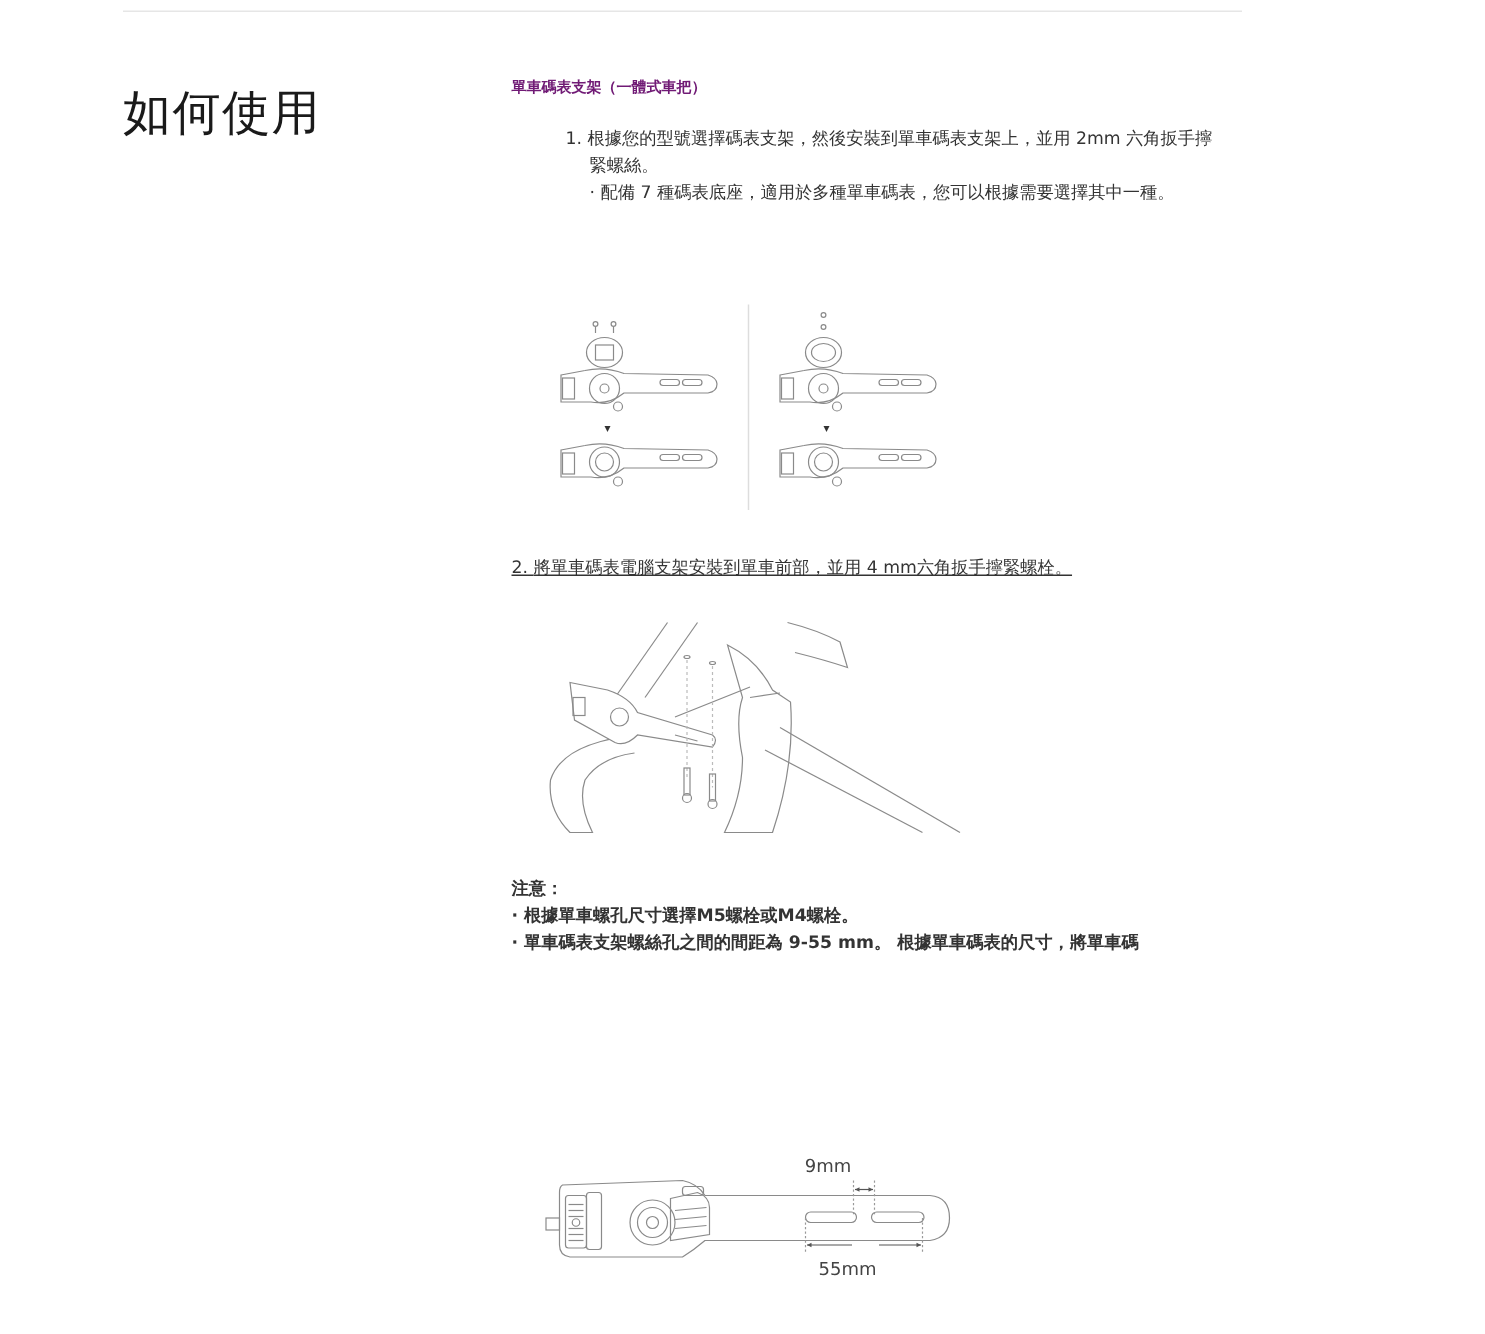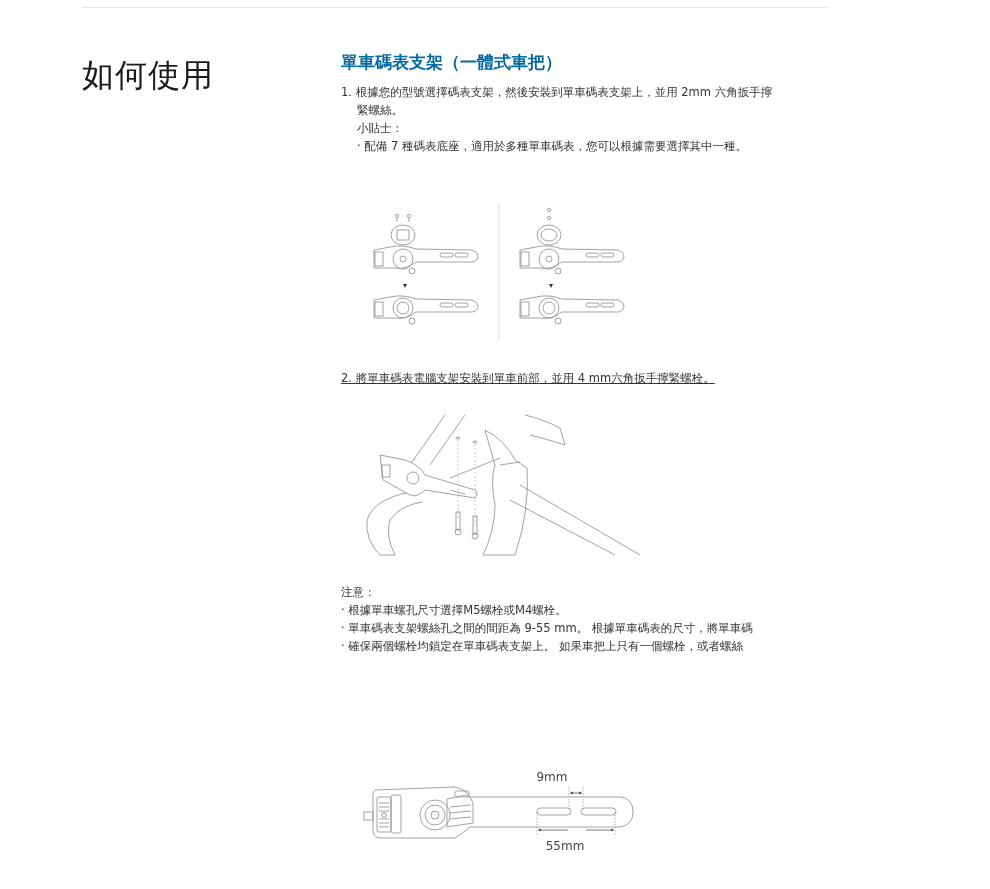--- a/index.html
+++ b/index.html
@@ -2,60 +2,58 @@
 <html><head>
   <meta charset="utf-8">
   <style>
     html, body { margin: 0; padding: 0; background: #ffffff; }
     body { width: 990px; height: 889px; position: relative; overflow: hidden;
       font-family: "DejaVu Sans", "Liberation Sans", sans-serif; color: #333333; }
     .top-rule { position: absolute; left: 82px; top: 7px; width: 746px; height: 1px; background: #e6e6e6; }
     .section-title { position: absolute; left: 82px; top: 54px; margin: 0;
       font-size: 32px; font-weight: normal; color: #1a1a1a; letter-spacing: 1px; }
     .content { position: absolute; left: 341px; top: 0; width: 470px; }
-    .sub-title { position: absolute; left: 0; top: 51px; font-size: 17px; font-weight: bold; color: #0369a1; white-space: nowrap; }
+    .sub-title { position: absolute; left: 0; top: 51px; font-size: 10px; font-weight: bold; color: #701a75; white-space: nowrap; }
     .para { position: absolute; left: 0; font-size: 11.5px; line-height: 18px; color: #333; }
     .step { white-space: nowrap; }
     .indent { padding-left: 16px; }
     .note-line { white-space: nowrap; }
     svg { position: absolute; overflow: visible; }
     .diag-line { stroke: #8a8a8a; fill: none; stroke-width: 0.8; }
     .diag-fill { stroke: #8a8a8a; fill: #ffffff; stroke-width: 0.8; }
     .dim-text { font-family: "DejaVu Sans", sans-serif; font-size: 12px; fill: #444; }
   </style>
 </head>
 <body>
 
 <div class="top-rule"></div>
 
 <h1 class="section-title">如何使用</h1>
 
 <div class="content">
   <div class="sub-title">單車碼表支架（一體式車把）</div>
 
-  <div class="para" style="top:83px;">
+  <div class="para" style="top:83px;margin-left:36px;">
     <div class="step">
       <span>1.</span>
       <span>根據您的型號選擇碼表支架，然後安裝到單車碼表支架上，並用 2mm 六角扳手擰</span>
     </div>
     <div class="step indent">緊螺絲。</div>
-    <div class="step indent">小貼士：</div>
     <div class="step indent">· 配備 7 種碼表底座，適用於多種單車碼表，您可以根據需要選擇其中一種。</div>
   </div>
 
   <div class="para step" style="top:369px;text-decoration:underline;">
     <span>2.</span>
     <span>將單車碼表電腦支架安裝到單車前部，並用 4 mm六角扳手擰緊螺栓。</span>
   </div>
 
-  <div class="para" style="top:583px;">
+  <div class="para" style="top:583px;font-weight:bold;">
     <div class="note-line">注意：</div>
     <div class="note-line">· 根據單車螺孔尺寸選擇M5螺栓或M4螺栓。</div>
     <div class="note-line">· 單車碼表支架螺絲孔之間的間距為 9-55 mm。 根據單車碼表的尺寸，將單車碼</div>
-    <div class="note-line">· 確保兩個螺栓均鎖定在單車碼表支架上。 如果車把上只有一個螺栓，或者螺絲</div>
   </div>
 </div>
 
 <svg style="left:360px; top:200px;" width="290" height="145">
 
   <line x1="139" y1="3" x2="139" y2="140" stroke="#dddddd" stroke-width="1"></line>
 
   <g>
 
     <circle cx="37" cy="16" r="1.6" class="diag-line"></circle>

